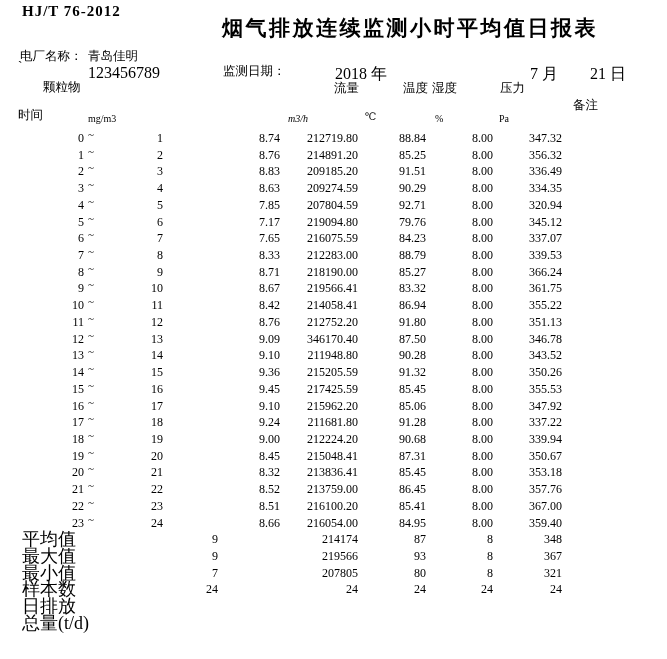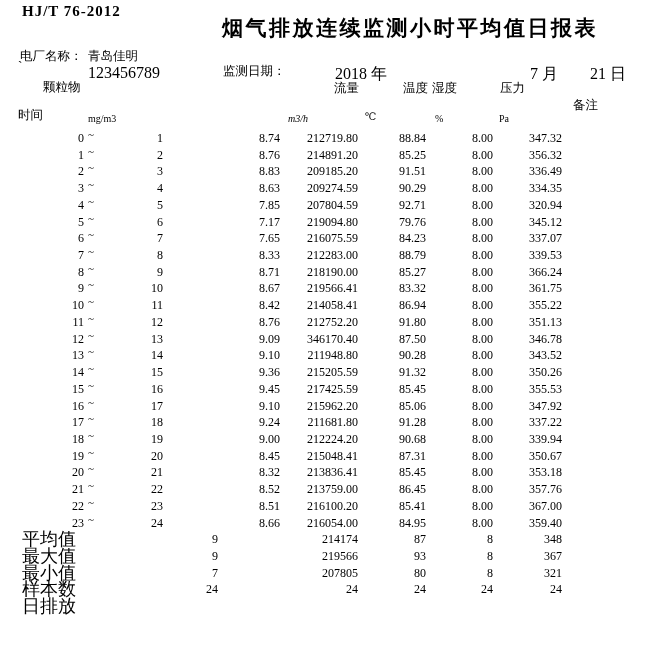--- a/index.html
+++ b/index.html
@@ -398,16 +398,24 @@
 
   <div class="row">
     <span class="cell s-label">日排放</span>
     <span class="cell s-pm"></span>
     <span class="cell c-flow"></span>
     <span class="cell c-temp"></span>
     <span class="cell c-hum"></span>
     <span class="cell c-press"></span>
   </div>
 
+  <div class="row">
+    <span class="cell s-label">总量(t/d)</span>
+    <span class="cell s-pm"></span>
+    <span class="cell c-flow"></span>
+    <span class="cell c-temp"></span>
+    <span class="cell c-hum"></span>
+    <span class="cell c-press"></span>
+  </div>
 </div>
   </div>
 
 </div>
 
 </body></html>

